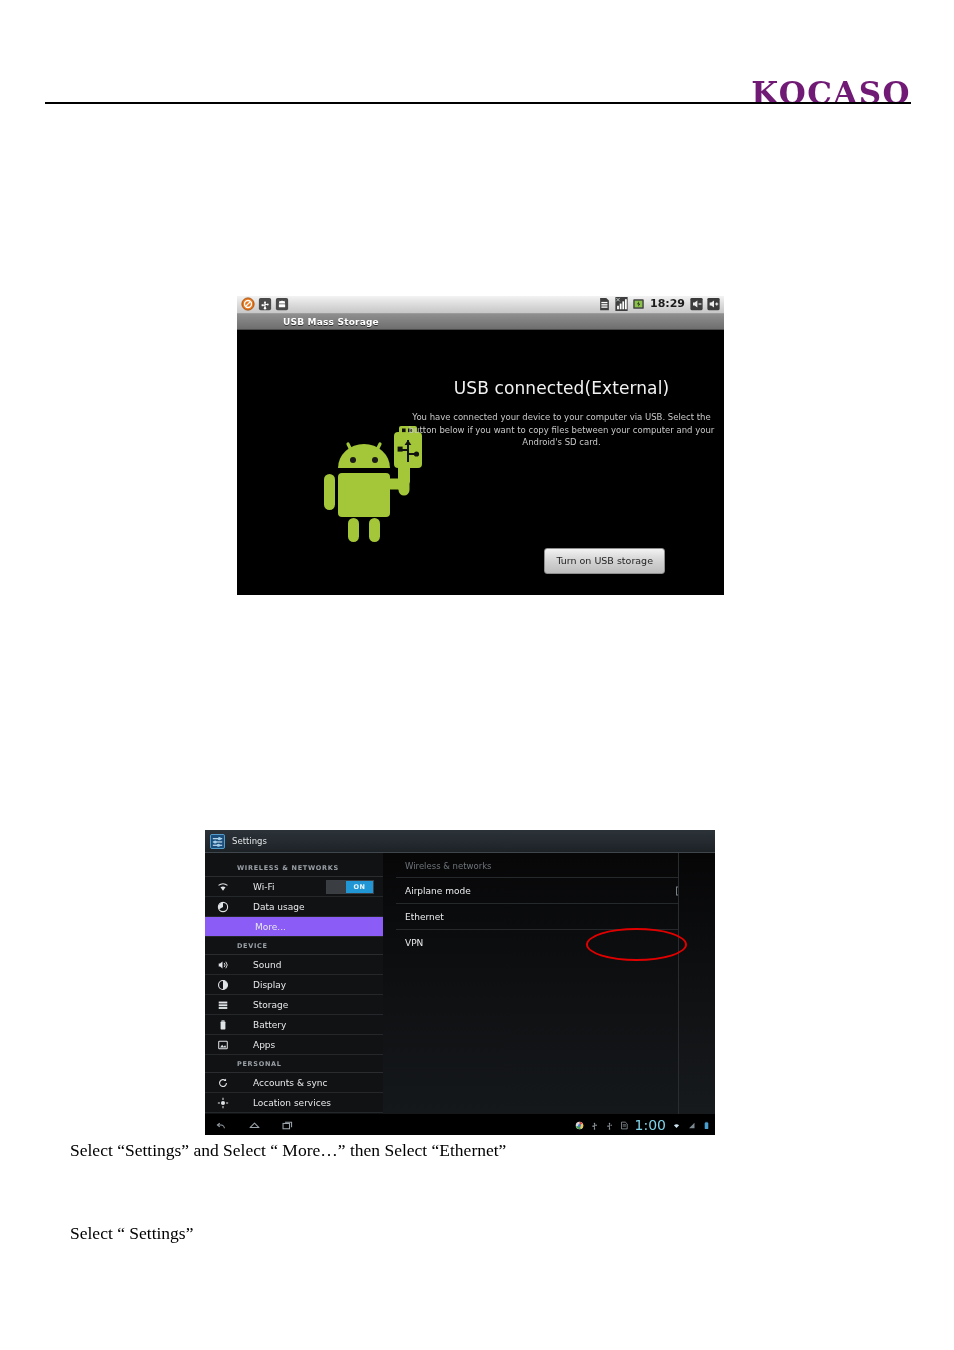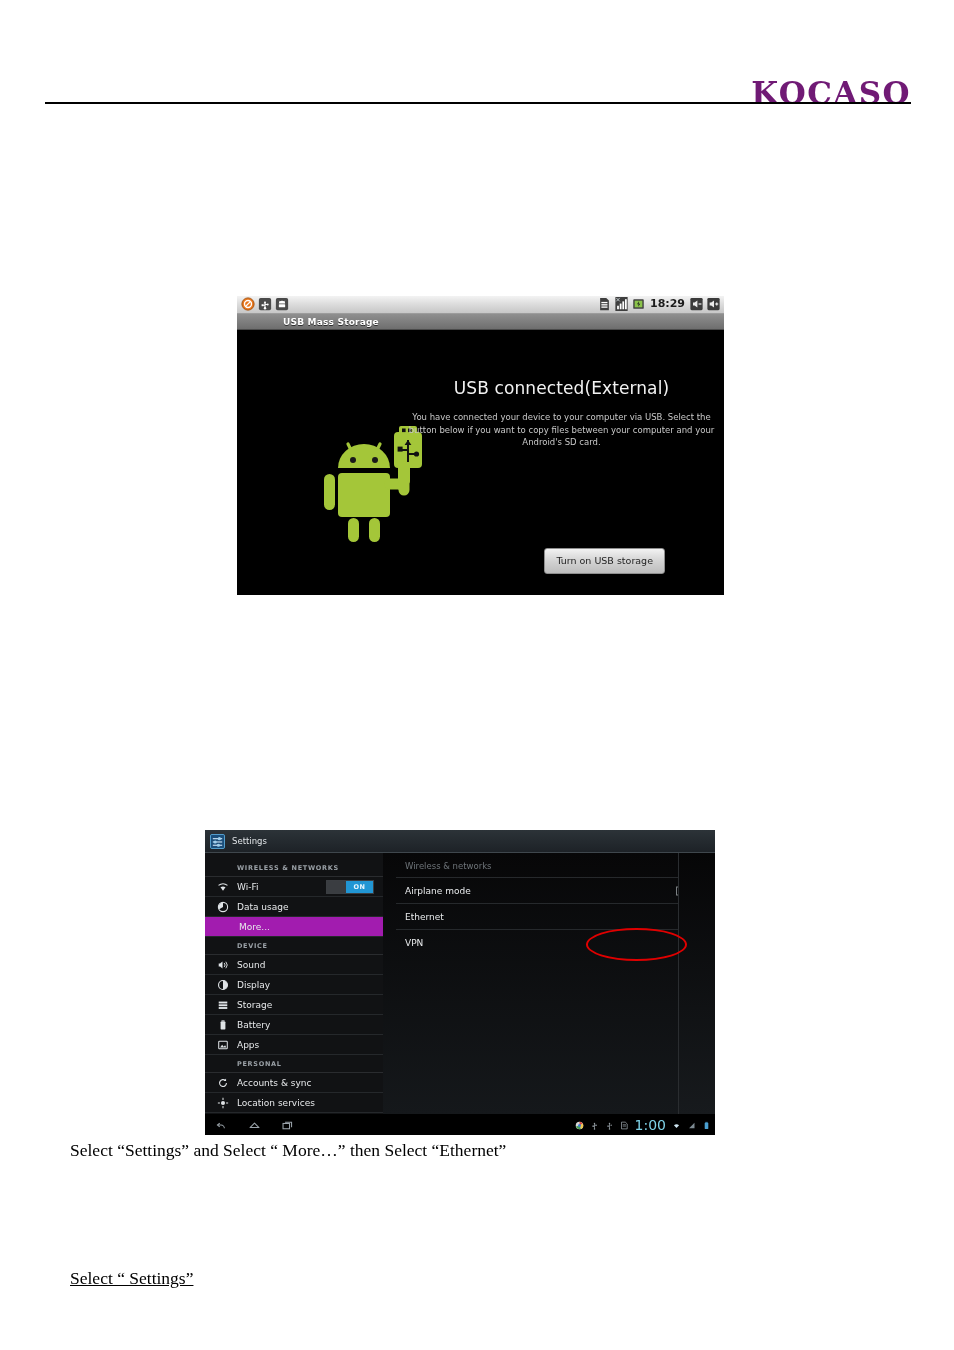--- a/index.html
+++ b/index.html
@@ -198,27 +198,27 @@
     letter-spacing: .7px;
     color: #9aa0a6;
     padding: 5px 0 4px 32px;
     border-bottom: 1px solid #2a2c2f;
   }
   .side-row {
     position: relative;
     display: flex;
     align-items: center;
     height: 19px;
-    padding-left: 32px;
+    padding-left: 48px;
     border-bottom: 1px solid #25282b;
     color: #e6e8ea;
     font-size: 9px;
   }
   .side-row.sel {
-    background: #a21caf;
+    background: #8b5cf6;
   }
   .side-row .si {
     position: absolute;
     left: 12px;
     top: 50%;
     transform: translateY(-50%);
     width: 12px;
     height: 12px;
     display: block;
   }
@@ -332,21 +332,21 @@
   
   .caption {
     position: absolute;
     left: 70px;
     font-family: "Liberation Serif", serif;
     font-size: 17.5px;
     color: #000000;
     white-space: nowrap;
   }
   .caption-1 { top: 1140px; }
-  .caption-2 { top: 1268px; text-decoration: underline; }
+  .caption-2 { top: 1223px; }
 </style>
 </head>
 <body>
 
 <div class="page-header">
   <div class="brand-logo">KOCASO</div>
   <div class="header-rule"></div>
 </div>
 
 <div class="fig-usb">

